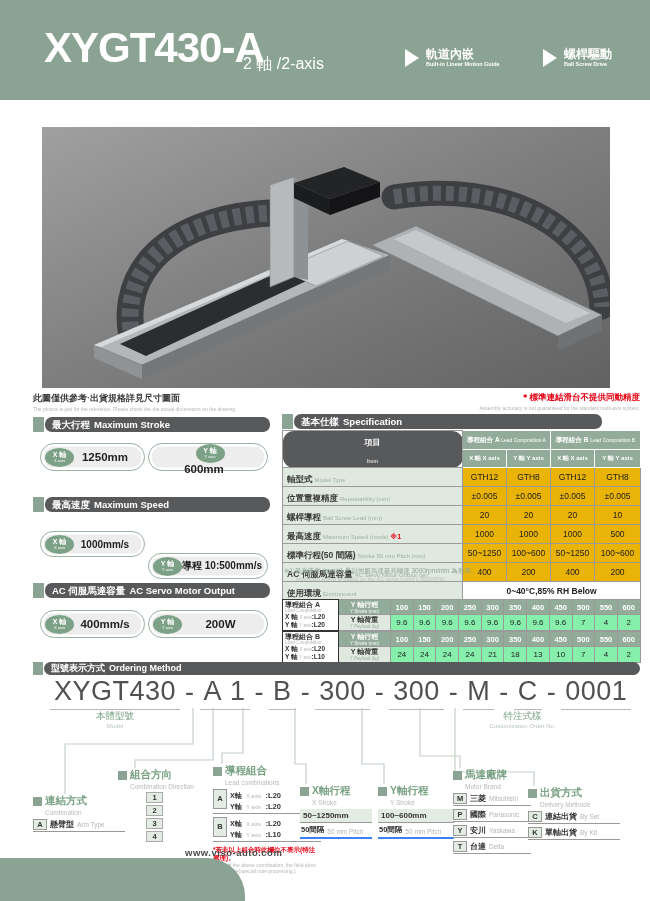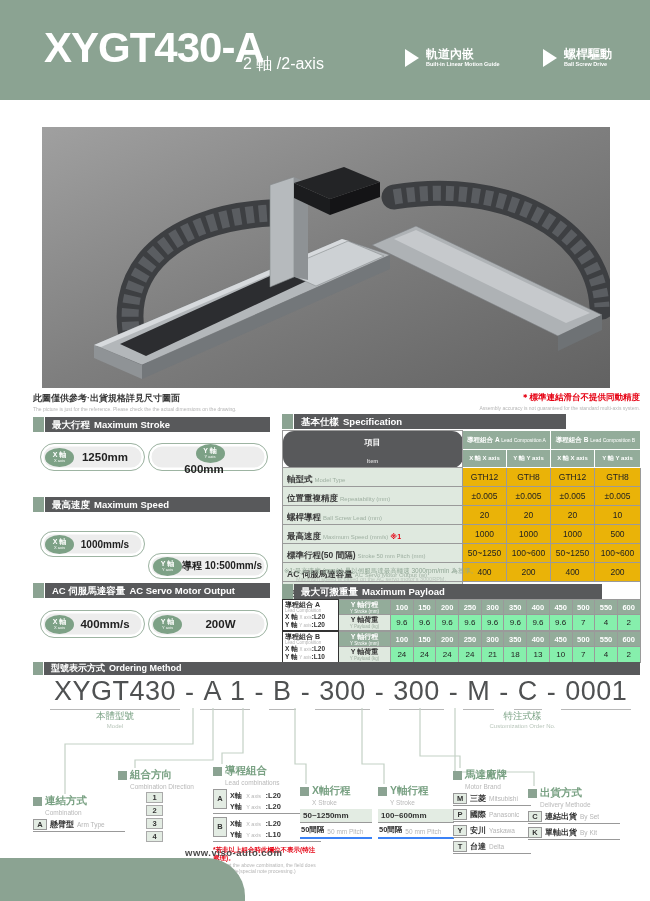--- a/index.html
+++ b/index.html
@@ -19,21 +19,21 @@
   
   .note-l{position:absolute;left:33px;top:392px;}
   .note-l .zh{font-size:9px;font-weight:bold;color:#3a3a3a;}
   .note-l .en{font-size:5px;color:#b5b5b5;margin-top:1px;}
   .note-r{position:absolute;right:10px;top:392px;text-align:right;}
   .note-r .zh{font-size:8.5px;font-weight:bold;color:#e60012;}
   .note-r .en{font-size:5px;color:#b5b5b5;margin-top:1px;}
   
   .sec{position:absolute;height:15px;display:flex;}
   .sec .sq{width:11px;background:#8ba392;margin-right:1px;}
-  .sec .bar{flex:1;background:#58595b;color:#fff;font-size:9.5px;font-weight:bold;line-height:15px;padding-left:7px;white-space:nowrap;overflow:hidden;}
+  .sec .bar{flex:1;background:#58595b;color:#fff;font-size:9.5px;font-weight:bold;line-height:15px;padding-left:7px;white-space:nowrap;overflow:hidden;border-radius:7px;}
   .sec .bar .en{margin-left:4px;}
   
   .pill{position:absolute;height:26px;border-radius:14px;background:#ededed;border:1px solid #9db4a2;
         box-shadow:inset 0 0 0 2.5px #fff;display:flex;align-items:center;}
   .pill .ax{flex:0 0 auto;width:29px;height:19px;border-radius:50%;background:#7da186;color:#fff;text-align:center;margin-left:4px;}
   .pill .ax .z{font-size:7px;font-weight:bold;line-height:9px;padding-top:2px;}
   .pill .ax .e{font-size:4px;line-height:4px;}
   .pill .val{flex:1;text-align:center;font-size:11.5px;font-weight:bold;color:#222;padding-right:8px;white-space:nowrap;}
   .pill.small{height:24px;} .pill.small .val{font-size:10px;}
   
@@ -225,21 +225,21 @@
     <div class="val">400mm/s</div>
   </div>
   <div class="pill" style="left:148px;top:610px;width:118px;">
     <div class="ax">
         <div class="z">Y 軸</div>
         <div class="e">Y axis</div>
       </div>
     <div class="val">200W</div>
   </div>
 
-  <div class="sec" style="left:282px;top:414px;width:284px;">
+  <div class="sec" style="left:282px;top:414px;width:320px;">
     <div class="sq"></div>
     <div class="bar"><span>基本仕樣</span><span class="en">Specification</span></div>
   </div>
 
   <table class="spec">
     <colgroup>
         <col style="width:180px">
         <col style="width:44px">
         <col style="width:44px">
         <col style="width:44px">
@@ -301,24 +301,20 @@
     </tr>
     <tr>
       <td class="lab"><span class="z">使用環境</span><span class="e">Environment</span></td>
       <td class="env" colspan="4">0~40°C,85% RH Below</td>
     </tr>
   </tbody>
     </table>
   <div class="foot1">※1:最高速度 (mm/s) 是以伺服馬達最高轉速 3000rpm/min 為基準。</div>
   <div class="foot2">Maximum speed is based on the AC servo motor's 3000RPM.</div>
 
-  <div class="sec" style="left:282px;top:584px;width:320px;">
-    <div class="sq"></div>
-    <div class="bar"><span>最大可搬重量</span><span class="en">Maximum Payload</span></div>
-  </div>
 
   <table class="ptable" style="top:599px;">
     <colgroup>
         <col style="width:56px">
         <col style="width:52px">
         <col span="11" style="width:22.7px">
       </colgroup>
     <tbody>
         <tr>
       <td class="plab" rowspan="2">

